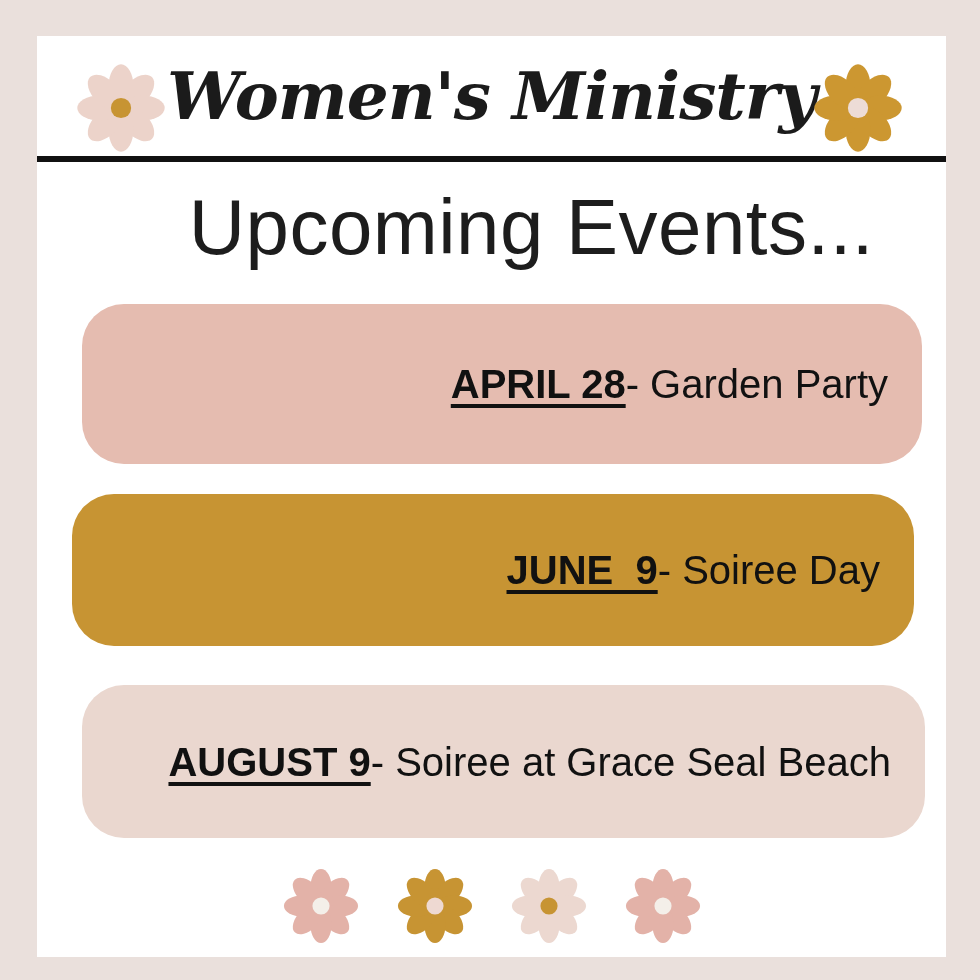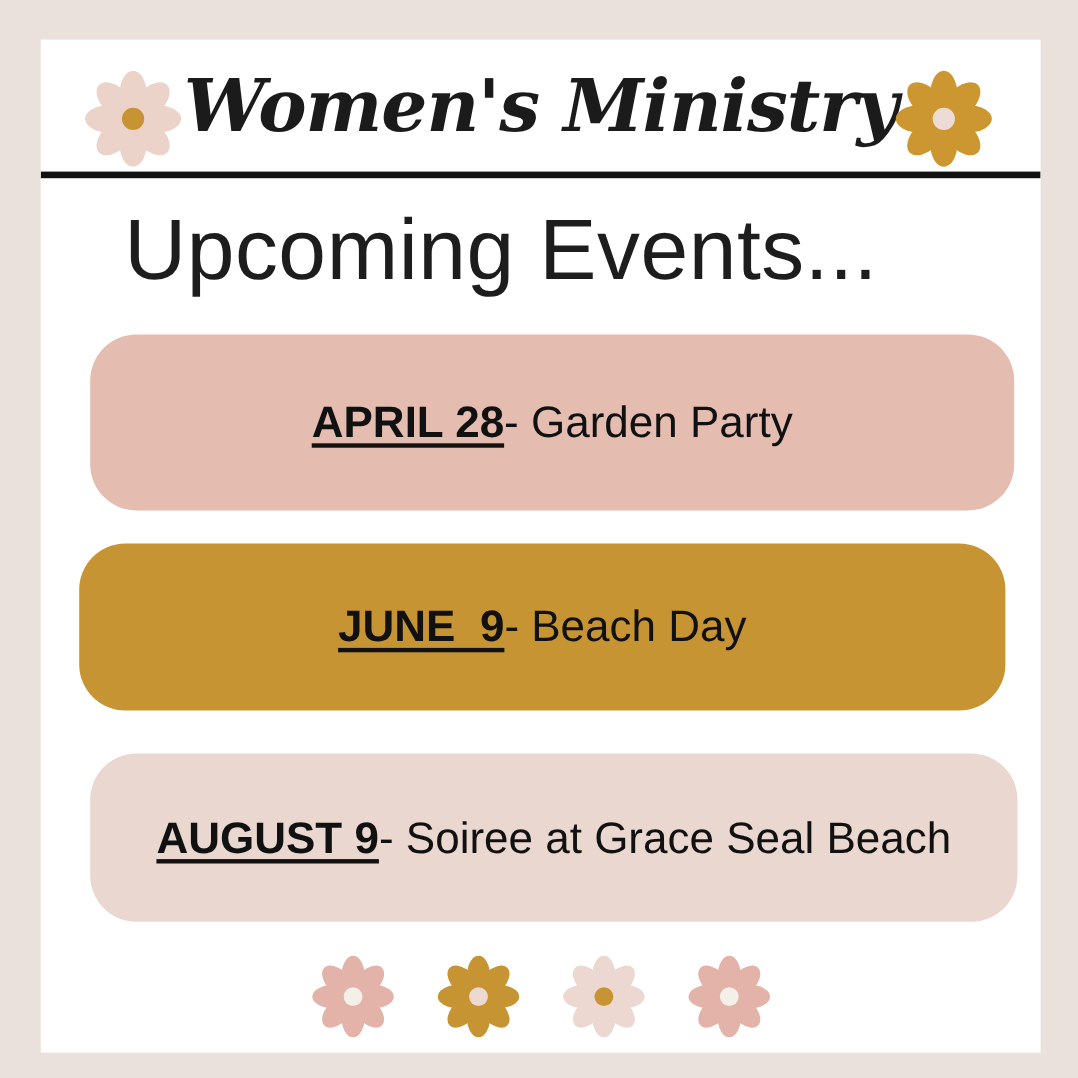--- a/index.html
+++ b/index.html
@@ -73,35 +73,35 @@
     height: 6px;
     background: #111111;
   }
 
   
   #section-heading {
     position: absolute;
     left: 0;
     top: 152px;
     width: 837px;
-    text-align: center;
+    text-align: right;
     font-family: "Liberation Sans", sans-serif;
     font-weight: 300;
     font-size: 78px;
     letter-spacing: 0.5px;
     color: #1d1d1d;
     line-height: 1.0;
   }
 
   
   .banner {
     position: absolute;
     display: flex;
     align-items: center;
-    justify-content: center;
+    justify-content: flex-end;
     text-align: center;
     border-radius: 42px;
     box-sizing: border-box;
     padding: 0 34px;
     color: #111111;
   }
   .banner-text {
     font-family: "Liberation Sans", sans-serif;
     font-size: 40px;
     font-weight: 400;
@@ -187,21 +187,21 @@
     <div id="section-heading">Upcoming Events...</div>
 
     <div class="banner" id="banner-1" style="background: rgb(229, 188, 176); color: rgb(17, 17, 17);">
       <div class="banner-text">
         <span class="banner-date">APRIL 28</span><span>- </span><span>Garden Party</span>
       </div>
     </div>
 
     <div class="banner" id="banner-2" style="background: rgb(199, 148, 51); color: rgb(17, 17, 17);">
       <div class="banner-text">
-        <span class="banner-date">JUNE  9</span><span>- </span><span>Beach Day</span>
+        <span class="banner-date">JUNE  9</span><span>- </span><span>Soiree Day</span>
       </div>
     </div>
 
     <div class="banner" id="banner-3" style="background: rgb(234, 215, 207); color: rgb(17, 17, 17);">
       <div class="banner-text">
         <span class="banner-date">AUGUST 9</span><span>- </span><span>Soiree at Grace Seal Beach</span>
       </div>
     </div>
 
     <div id="flower-row">

